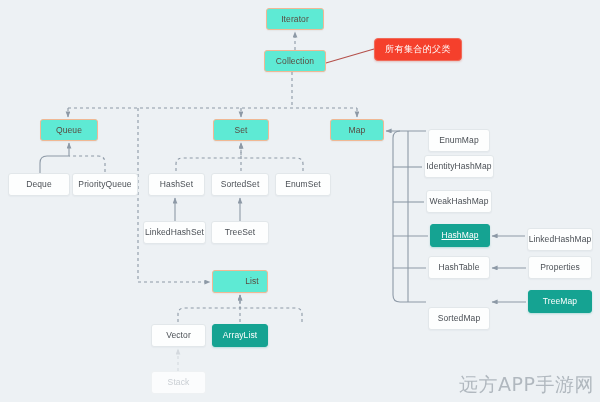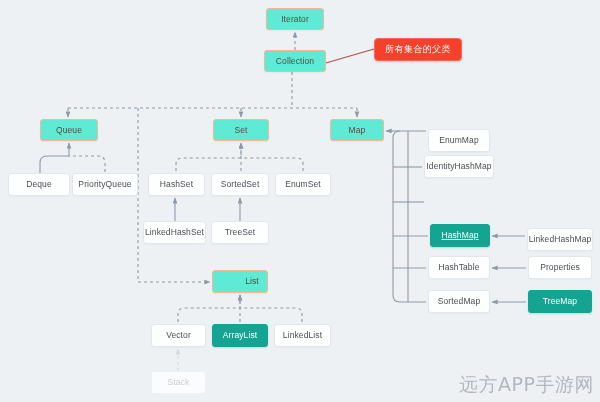--- a/index.html
+++ b/index.html
@@ -162,28 +162,28 @@
   <div class="node plain" style="left:72px;top:173px;width:66px;height:23px;">PriorityQueue</div>
   <div class="node plain" style="left:148px;top:173px;width:57px;height:23px;">HashSet</div>
   <div class="node plain" style="left:211px;top:173px;width:58px;height:23px;">SortedSet</div>
   <div class="node plain" style="left:275px;top:173px;width:56px;height:23px;">EnumSet</div>
 
   <div class="node plain" style="left:143px;top:221px;width:63px;height:23px;">LinkedHashSet</div>
   <div class="node plain" style="left:211px;top:221px;width:58px;height:23px;text-align:center;">TreeSet</div>
 
   <div class="node plain" style="left:151px;top:324px;width:55px;height:23px;">Vector</div>
   <div class="node hl" style="left:212px;top:324px;width:56px;height:23px;">ArrayList</div>
-  <div class="node plain" style="left:274px;top:324px;width:57px;height:23px;">LinkedList</div>
   <div class="node faded" style="left:151px;top:371px;width:55px;height:23px;">Stack</div>
 
   <div class="node plain" style="left:428px;top:107px;width:62px;height:23px;margin-top:22px;">EnumMap</div>
   <div class="node plain" style="left:424px;top:155px;width:70px;height:23px;text-align:right;">IdentityHashMap</div>
+  <div class="node plain" style="left:426px;top:190px;width:66px;height:23px;">WeakHashMap</div>
   <div class="node hl" style="left:430px;top:224px;width:60px;height:23px;text-decoration:underline;">HashMap</div>
   <div class="node plain" style="left:428px;top:256px;width:62px;height:23px;">HashTable</div>
-  <div class="node plain" style="left:428px;top:290px;width:62px;height:23px;">SortedMap</div>
+  <div class="node plain" style="left:428px;top:307px;width:62px;height:23px;">SortedMap</div>
 
   <div class="node plain" style="left:527px;top:228px;width:66px;height:23px;">LinkedHashMap</div>
   <div class="node plain" style="left:528px;top:256px;width:64px;height:23px;">Properties</div>
   <div class="node hl" style="left:528px;top:290px;width:64px;height:23px;">TreeMap</div>
 
   <div class="annot" style="left:374px;top:38px;width:88px;height:23px;text-align:right;">所有集合的父类</div>
 
   <div class="watermark">远方APP手游网</div>
 
 </div>

